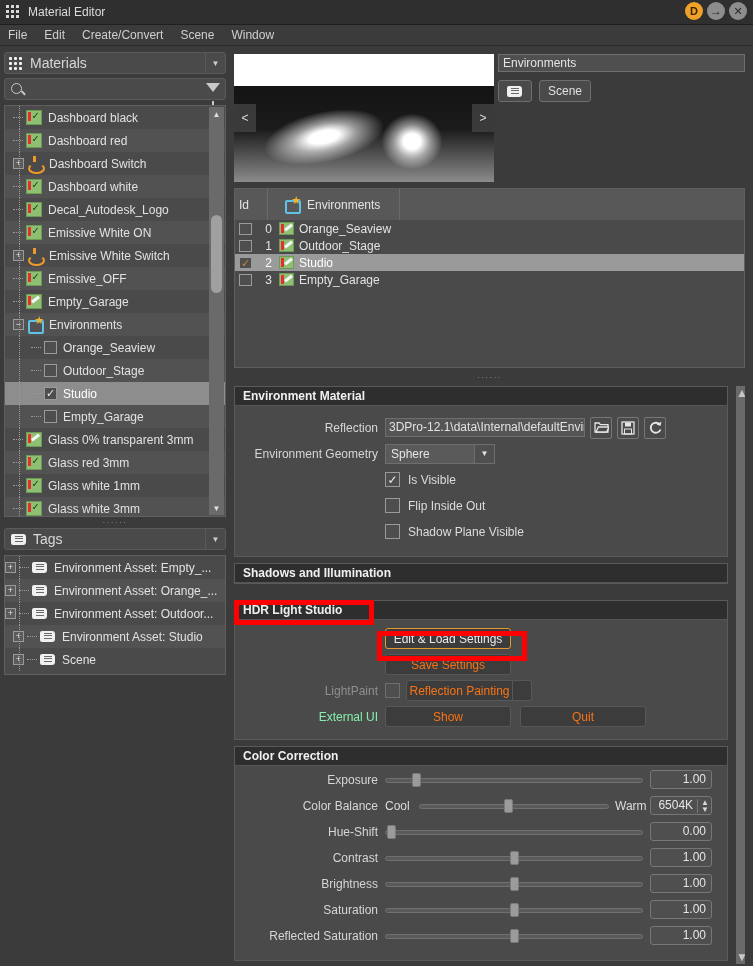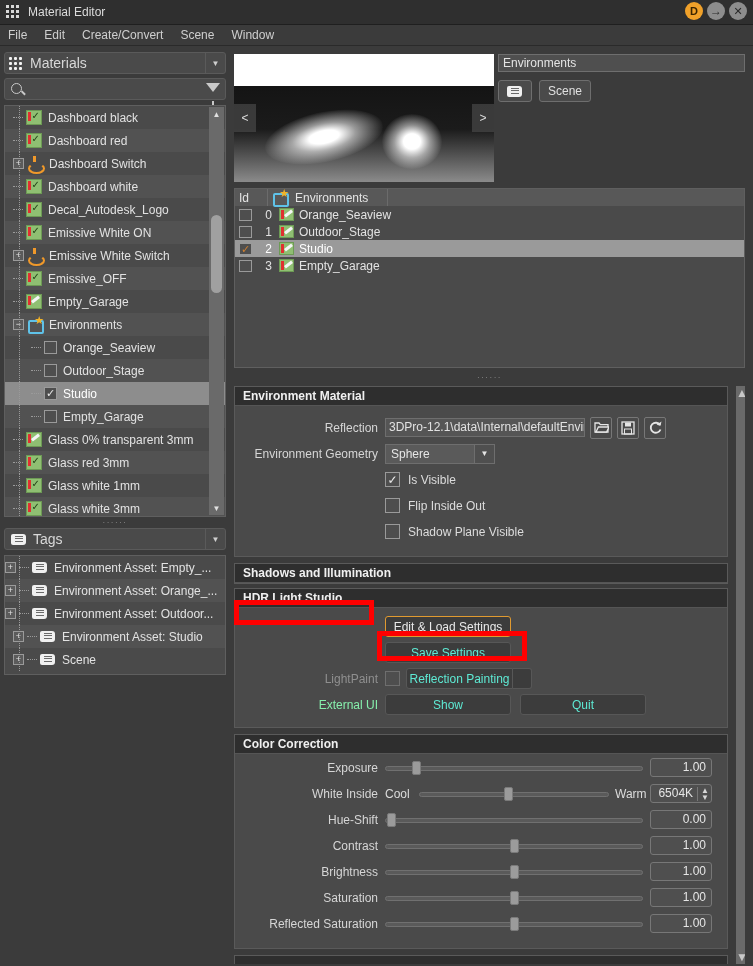--- a/index.html
+++ b/index.html
@@ -152,21 +152,21 @@
               font-size:12px; padding:0 4px; line-height:16px; }
   .btnrow{ position:absolute; left:266px; top:28px; display:flex; gap:7px; }
   .sqbtn{ height:22px; min-width:24px; background:#4a4a4a; border:1px solid #6e6e6e;
           border-radius:3px; display:flex; align-items:center; justify-content:center;
           color:#e0e0e0; font-size:12px; padding:0 8px; }
   .sqbtn .ic-tag{ width:16px; height:15px; position:relative; }
 
   
   .envtable{ position:absolute; left:2px; top:136px; right:6px; height:180px;
              background:#4a4a4a; border:1px solid #5f5f5f; overflow:hidden; }
-  .envhead{ display:flex; height:17px; background:#585858; }
+  .envhead{ display:flex; height:31px; background:#585858;gap:12px; }
   .envhead div{ border-right:1px solid #6b6b6b; font-size:12px; color:#e4e4e4;
                 display:flex; align-items:center; padding-left:4px; }
   .envhead .c0{ width:33px; }
   .envhead .c1{ width:120px; gap:4px;}
   .envhead .c2{ flex:1; border-right:0; }
   .envrow{ display:flex; height:17px; align-items:center; font-size:12px; color:#e2e2e2; }
   .envrow.sel{ background:#9a9a9a; color:#fff; }
   .envrow .ck{ width:13px; height:12px; border:1px solid #9a9a9a; background:#4e4e4e;
                margin:0 6px 0 4px; flex:none; font-size:11px; line-height:10px; text-align:center;
                color:#d08030;}
@@ -199,21 +199,21 @@
                    justify-content:center; font-size:8px; }
   .chk{ width:15px; height:15px; border:1px solid #9a9a9a; background:#4e4e4e;
         display:flex; align-items:center; justify-content:center; color:#e9e9e9;
         font-size:12px; flex:none; }
   .chklabel{ margin-left:8px; font-size:12px; color:#dcdcdc; }
 
   .btnwide{ width:126px; height:21px; background:#3c3c3c; border:1px solid #6b6b6b;
             border-radius:3px; display:flex; align-items:center; justify-content:center;
             font-size:12px; color:#dcdcdc; }
   .btnwide.hl{ border:1px solid #e09a30; color:#e9e9e9; }
-  .btnwide.dis{ color:#5eead4; border-color:#575757; }
+  .btnwide.dis{ color:#f97316; border-color:#575757; }
 
   
   .slider{ position:relative; width:258px; height:16px; display:flex; align-items:center; }
   .track{ position:absolute; left:0; right:0; top:6px; height:5px; background:#5a5a5a;
           border:1px solid #707070; border-radius:3px; }
   .knob{ position:absolute; top:1px; width:9px; height:14px; background:#9b9b9b;
          border:1px solid #7a7a7a; border-radius:2px; }
   .numbox{ width:62px; height:19px; background:#4f4f4f; border:1px solid #777; border-radius:3px;
            color:#e6e6e6; font-size:12px; text-align:right; padding-right:5px; line-height:17px;
            margin-left:7px; }
@@ -581,21 +581,21 @@
               </div>
               <div class="frow">
                 <div class="flabel"></div>
                 <div class="chk"></div>
                 <div class="chklabel">Shadow Plane Visible</div>
               </div>
             </div>
         </div>
       </div>
 
-      <div class="group" style="margin-bottom:4px">
+      <div class="group" style="margin-bottom:16px">
         <div class="ghead">Shadows and Illumination</div>
       </div>
 
       <div class="group">
         <div class="ghead">HDR Light Studio</div>
         <div class="gbody" style="padding:7px 0 8px 0">
           <div class="frow">
             <div class="flabel"></div>
             <div class="btnwide hl">Edit &amp; Load Settings</div>
           </div>
@@ -622,21 +622,21 @@
         <div class="gbody" id="cc-body" style="padding:2px 0 10px 0">
             <div class="frow">
               <div class="flabel">Exposure</div>
               <div class="slider" style="width:258px">
                 <div class="track"></div>
                 <div class="knob" style="left:27px"></div>
               </div>
               <div class="numbox">1.00</div>
             </div>
             <div class="frow">
-              <div class="flabel">White Inside</div>
+              <div class="flabel">Color Balance</div>
               <span class="wbword">Cool</span>
               <div class="slider" style="width:190px">
                 <div class="track"></div>
                 <div class="knob" style="left:85px"></div>
               </div>
               <span class="wbword" style="text-align:right;padding-left:6px">Warm</span>
               <div class="numbox spin">
                 <span>6504K</span>
                 <span class="spinarrows">▲<br>▼</span>
               </div>

